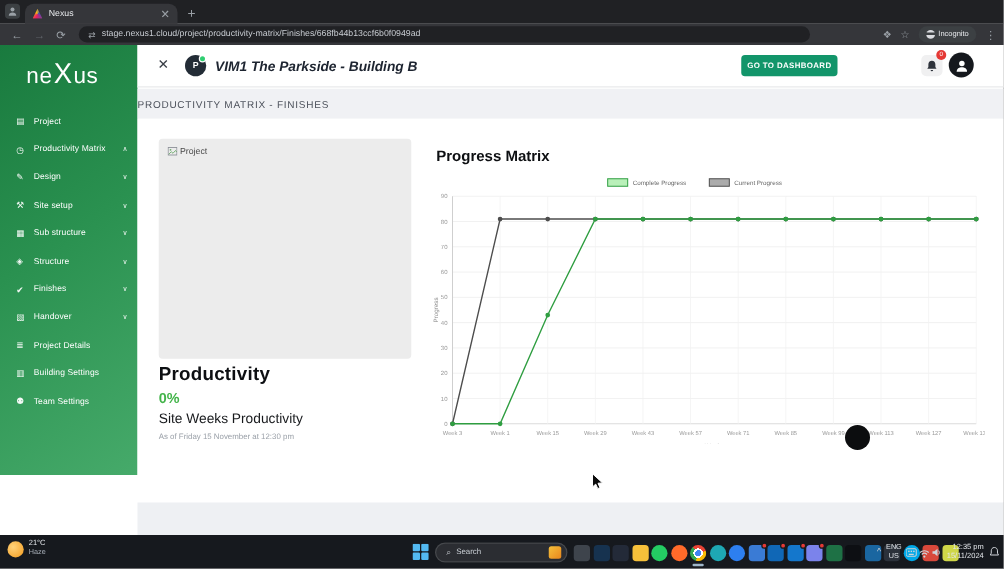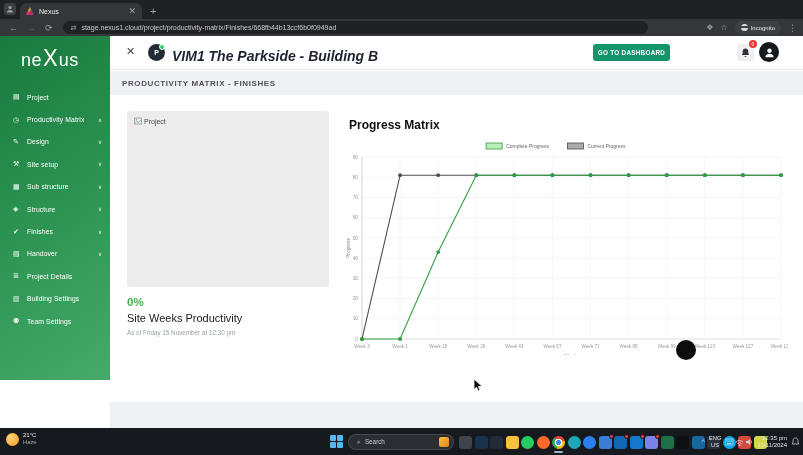--- a/index.html
+++ b/index.html
@@ -37,28 +37,28 @@
   .side-items { position:absolute; left:0; top:50px; width:110px; list-style:none; }
   .side-item { height:22.4px; display:flex; align-items:center; padding:0 8px 0 13px; color:#fff; cursor:pointer; }
   .s-icon { width:14px; font-size:7px; opacity:.95; }
   .s-label { font-size:6.8px; flex:1; letter-spacing:.1px; }
   .s-chev { font-size:5.5px; opacity:.9; }
 
   .app-header { position:absolute; left:110px; top:0; width:693px; height:34px; background:#fff; border-bottom:1px solid #e9eaec; }
   .close-x { position:absolute; left:16px; top:9px; font-size:11px; color:#3a3f47; }
   .proj-avatar { position:absolute; left:38px; top:8px; width:17px; height:17px; border-radius:50%; background:#232c36; color:#fff; font-size:7px; font-weight:bold; display:flex; align-items:center; justify-content:center; }
   .proj-avatar:after { content:""; position:absolute; right:0; top:0; width:4px; height:4px; border-radius:50%; background:#2fce71; border:1px solid #fff; }
-  .proj-title { position:absolute; left:62px; top:12px; font-size:14px; font-weight:bold; font-style:italic; color:#1d2430; }
+  .proj-title { position:absolute; left:62px; top:12px; font-size:11px; font-weight:bold; font-style:italic; color:#1d2430; }
   .dash-btn { position:absolute; right:133px; top:8px; width:77px; height:17px; background:#12956a; border:none; border-radius:3px; color:#fff; font-size:6.3px; font-weight:bold; letter-spacing:.3px; }
   .bell-box { position:absolute; right:49px; top:8px; width:17px; height:17px; background:#f0f0f1; border-radius:4px; display:flex; align-items:center; justify-content:center; }
   .bell-badge { position:absolute; right:-3px; top:-4px; width:8px; height:8px; border-radius:50%; background:#e53935; color:#fff; font-size:5px; display:flex; align-items:center; justify-content:center; }
   .user-avatar { position:absolute; right:24px; top:6px; width:20px; height:20px; border-radius:50%; background:#15181d; display:flex; align-items:center; justify-content:center; }
 
   .band { position:absolute; left:110px; top:35px; width:693px; height:24px; background:#f0f1f4; display:flex; align-items:center; }
-  .band span { margin-left:12px; font-size:8px; font-weight:bold; letter-spacing:.6px; color:#4d525c; }
+  .band span { font-size:8px; font-weight:normal; letter-spacing:.6px; color:#4d525c; }
 
   .content { position:absolute; left:110px; top:59px; width:693px; height:307px; background:#fff; }
   .gray-strip { position:absolute; left:110px; top:366px; width:693px; height:26px; background:#eef0f3; }
 
   .img-ph { position:absolute; left:17px; top:16px; width:202px; height:176px; background:#ececec; border-radius:3px; }
   .img-alt { position:absolute; left:7px; top:6px; display:flex; align-items:center; gap:2px; font-size:7px; color:#4a4a4a; }
 
   .stat-title { font-size:15px; font-weight:bold; color:#0d0f12; letter-spacing:.2px; }
   .stat-value { margin-top:5px; font-size:11.5px; font-weight:bold; color:#43b44a; }
   .stat-sub { margin-top:4px; font-size:11px; color:#17191c; }
@@ -228,20 +228,21 @@
           <svg width="8" height="8" viewBox="0 0 8 8">
               <rect x="0.5" y="1" width="7" height="6" fill="none" stroke="#8a8f96" stroke-width=".7"></rect>
               <circle cx="2.4" cy="2.8" r=".7" fill="#6aa96a"></circle>
               <path d="M1 6.4l2-2 1.4 1.2L6.4 3.4 7.4 4.6" fill="none" stroke="#6aa96a" stroke-width=".7"></path>
             </svg>
           <span>Project</span>
         </div>
       </div>
 
       <div class="prod-block">
+        <div class="stat-title">Productivity</div>
         <div class="stat-value">0%</div>
         <div class="stat-sub">Site Weeks Productivity</div>
         <div class="stat-asof">As of Friday 15 November at 12:30 pm</div>
       </div>
 
       <div class="chart-title">Progress Matrix</div>
       <svg id="chart-svg" width="444" height="218" viewBox="0 0 444 218">
           <line x1="18" x2="437" y1="202" y2="202" stroke="#cfcfcf" stroke-width="0.6"></line>
           <text x="14" y="203.7" text-anchor="end" font-size="4.8" fill="#999" font-family="Liberation Sans, sans-serif">0</text>
           <line x1="18" x2="437" y1="181.77777777777777" y2="181.77777777777777" stroke="#ececec" stroke-width="0.6"></line>

